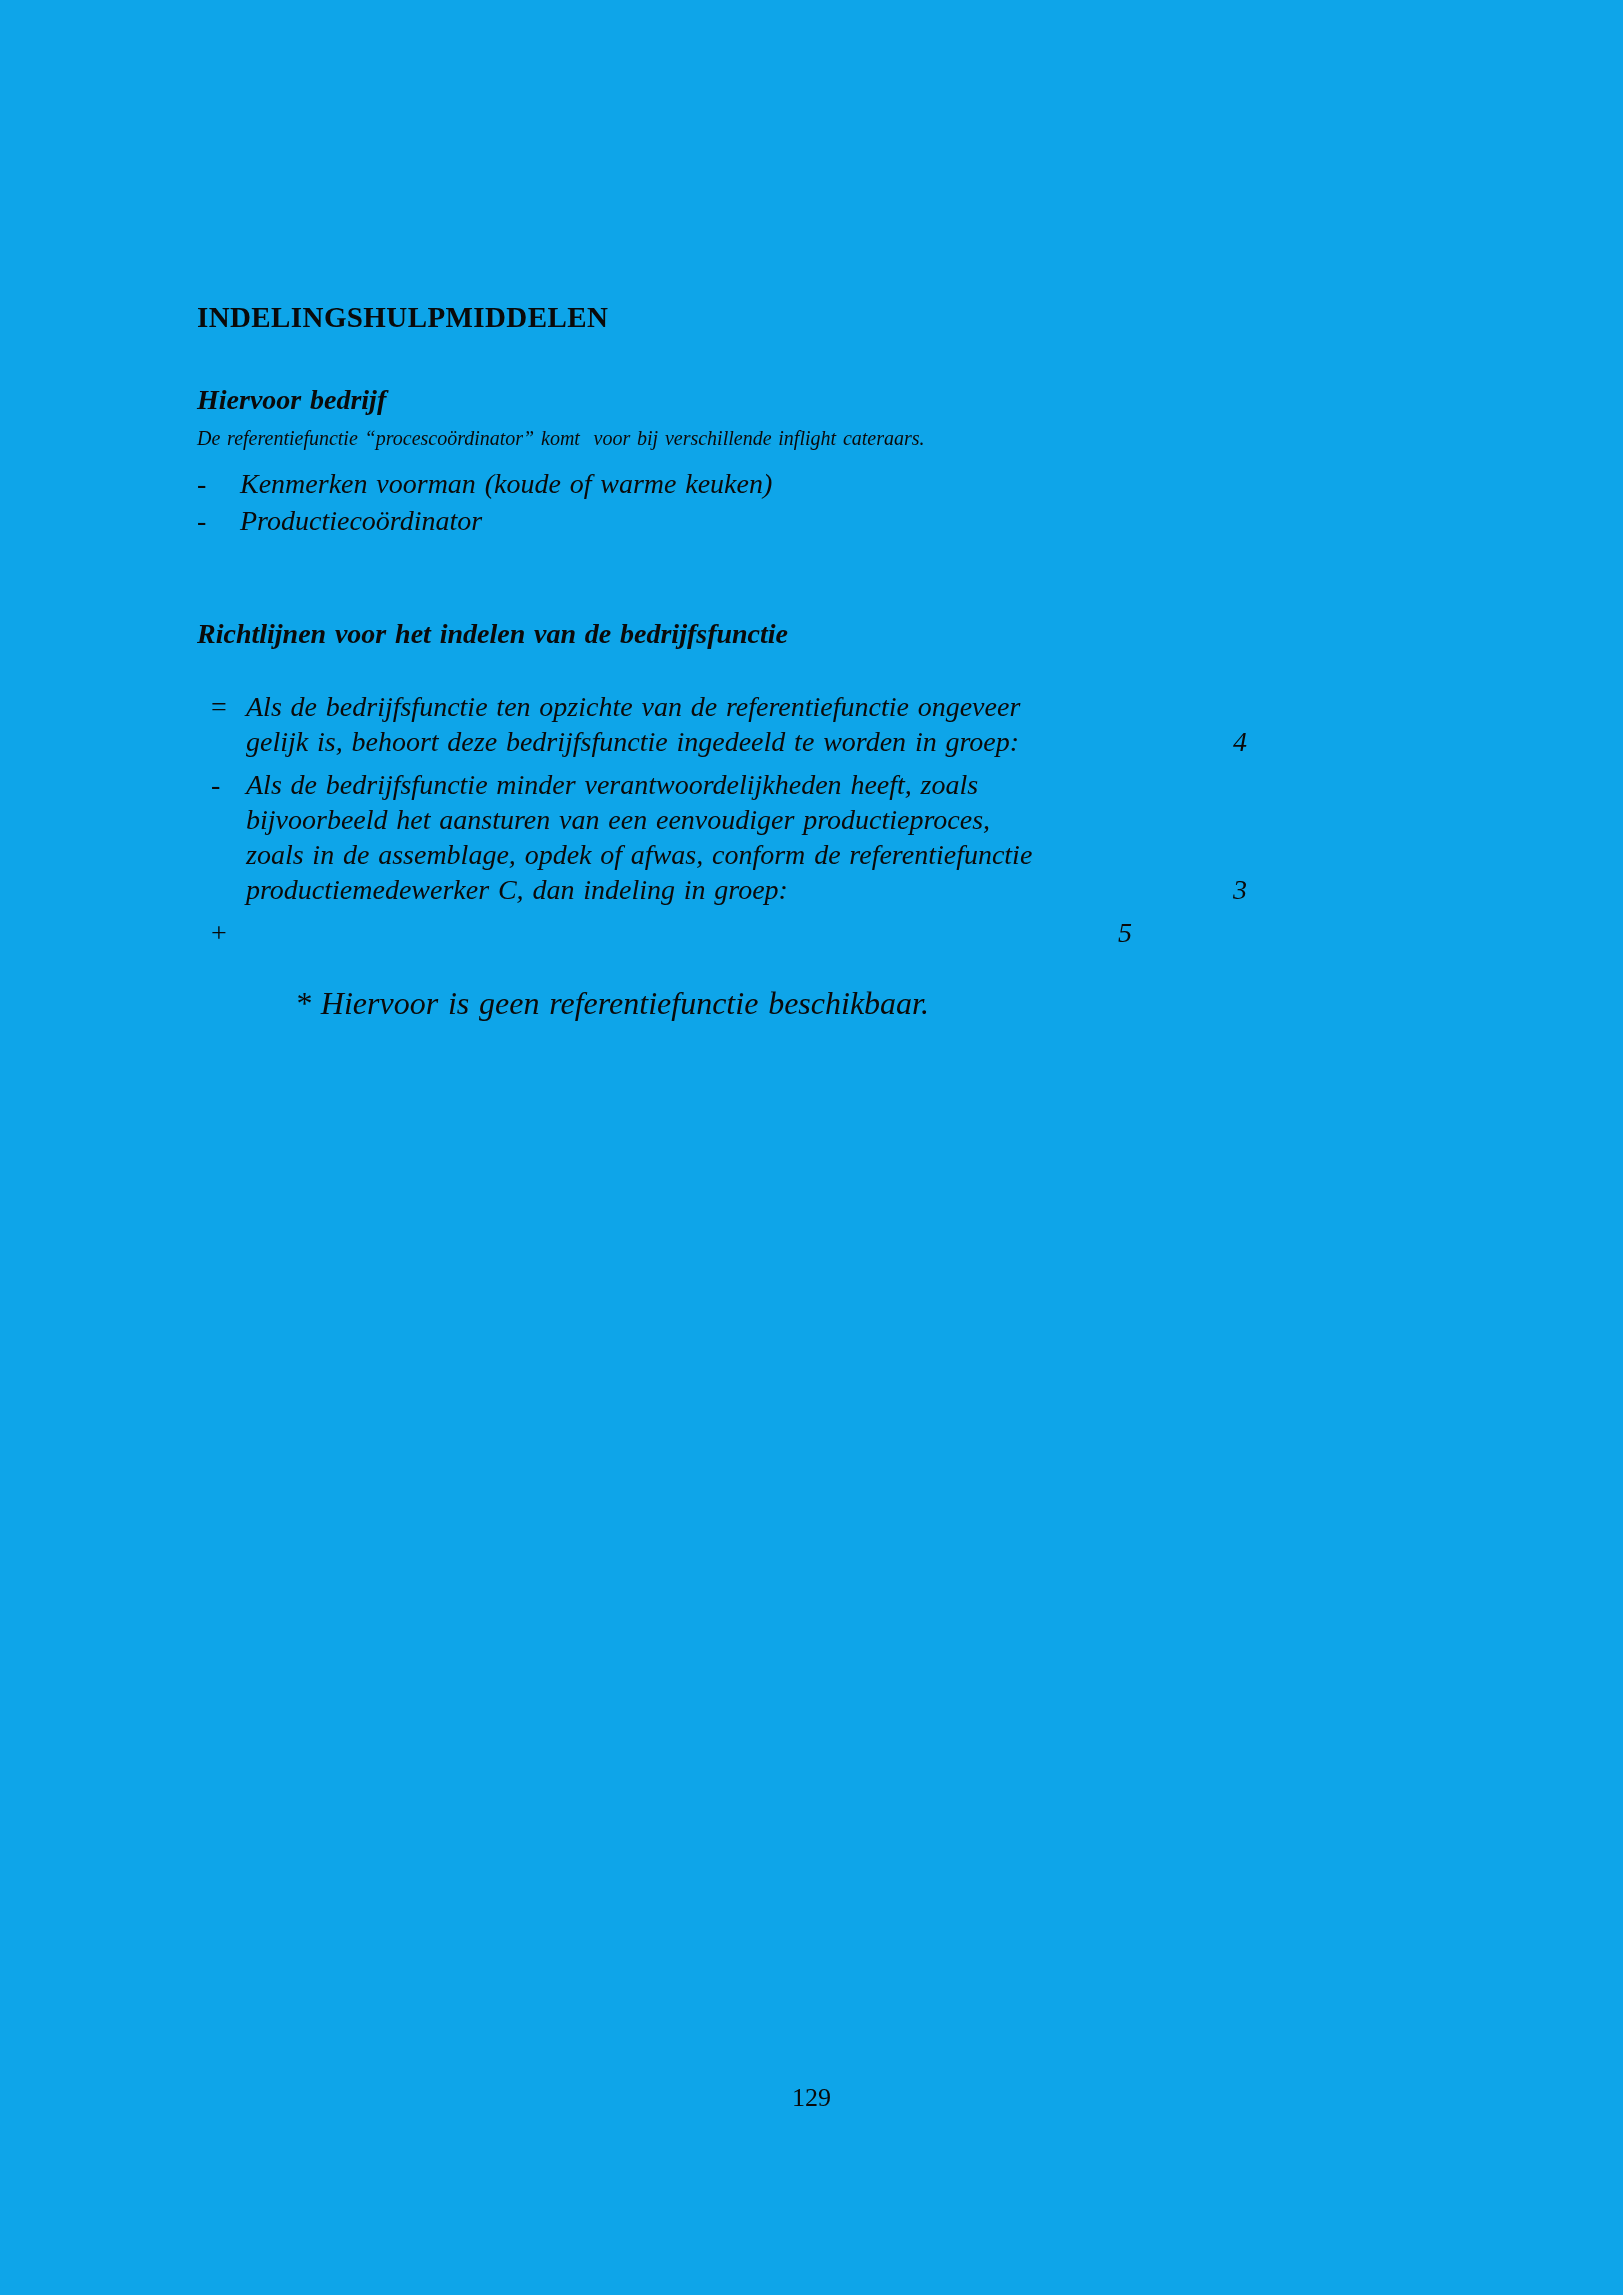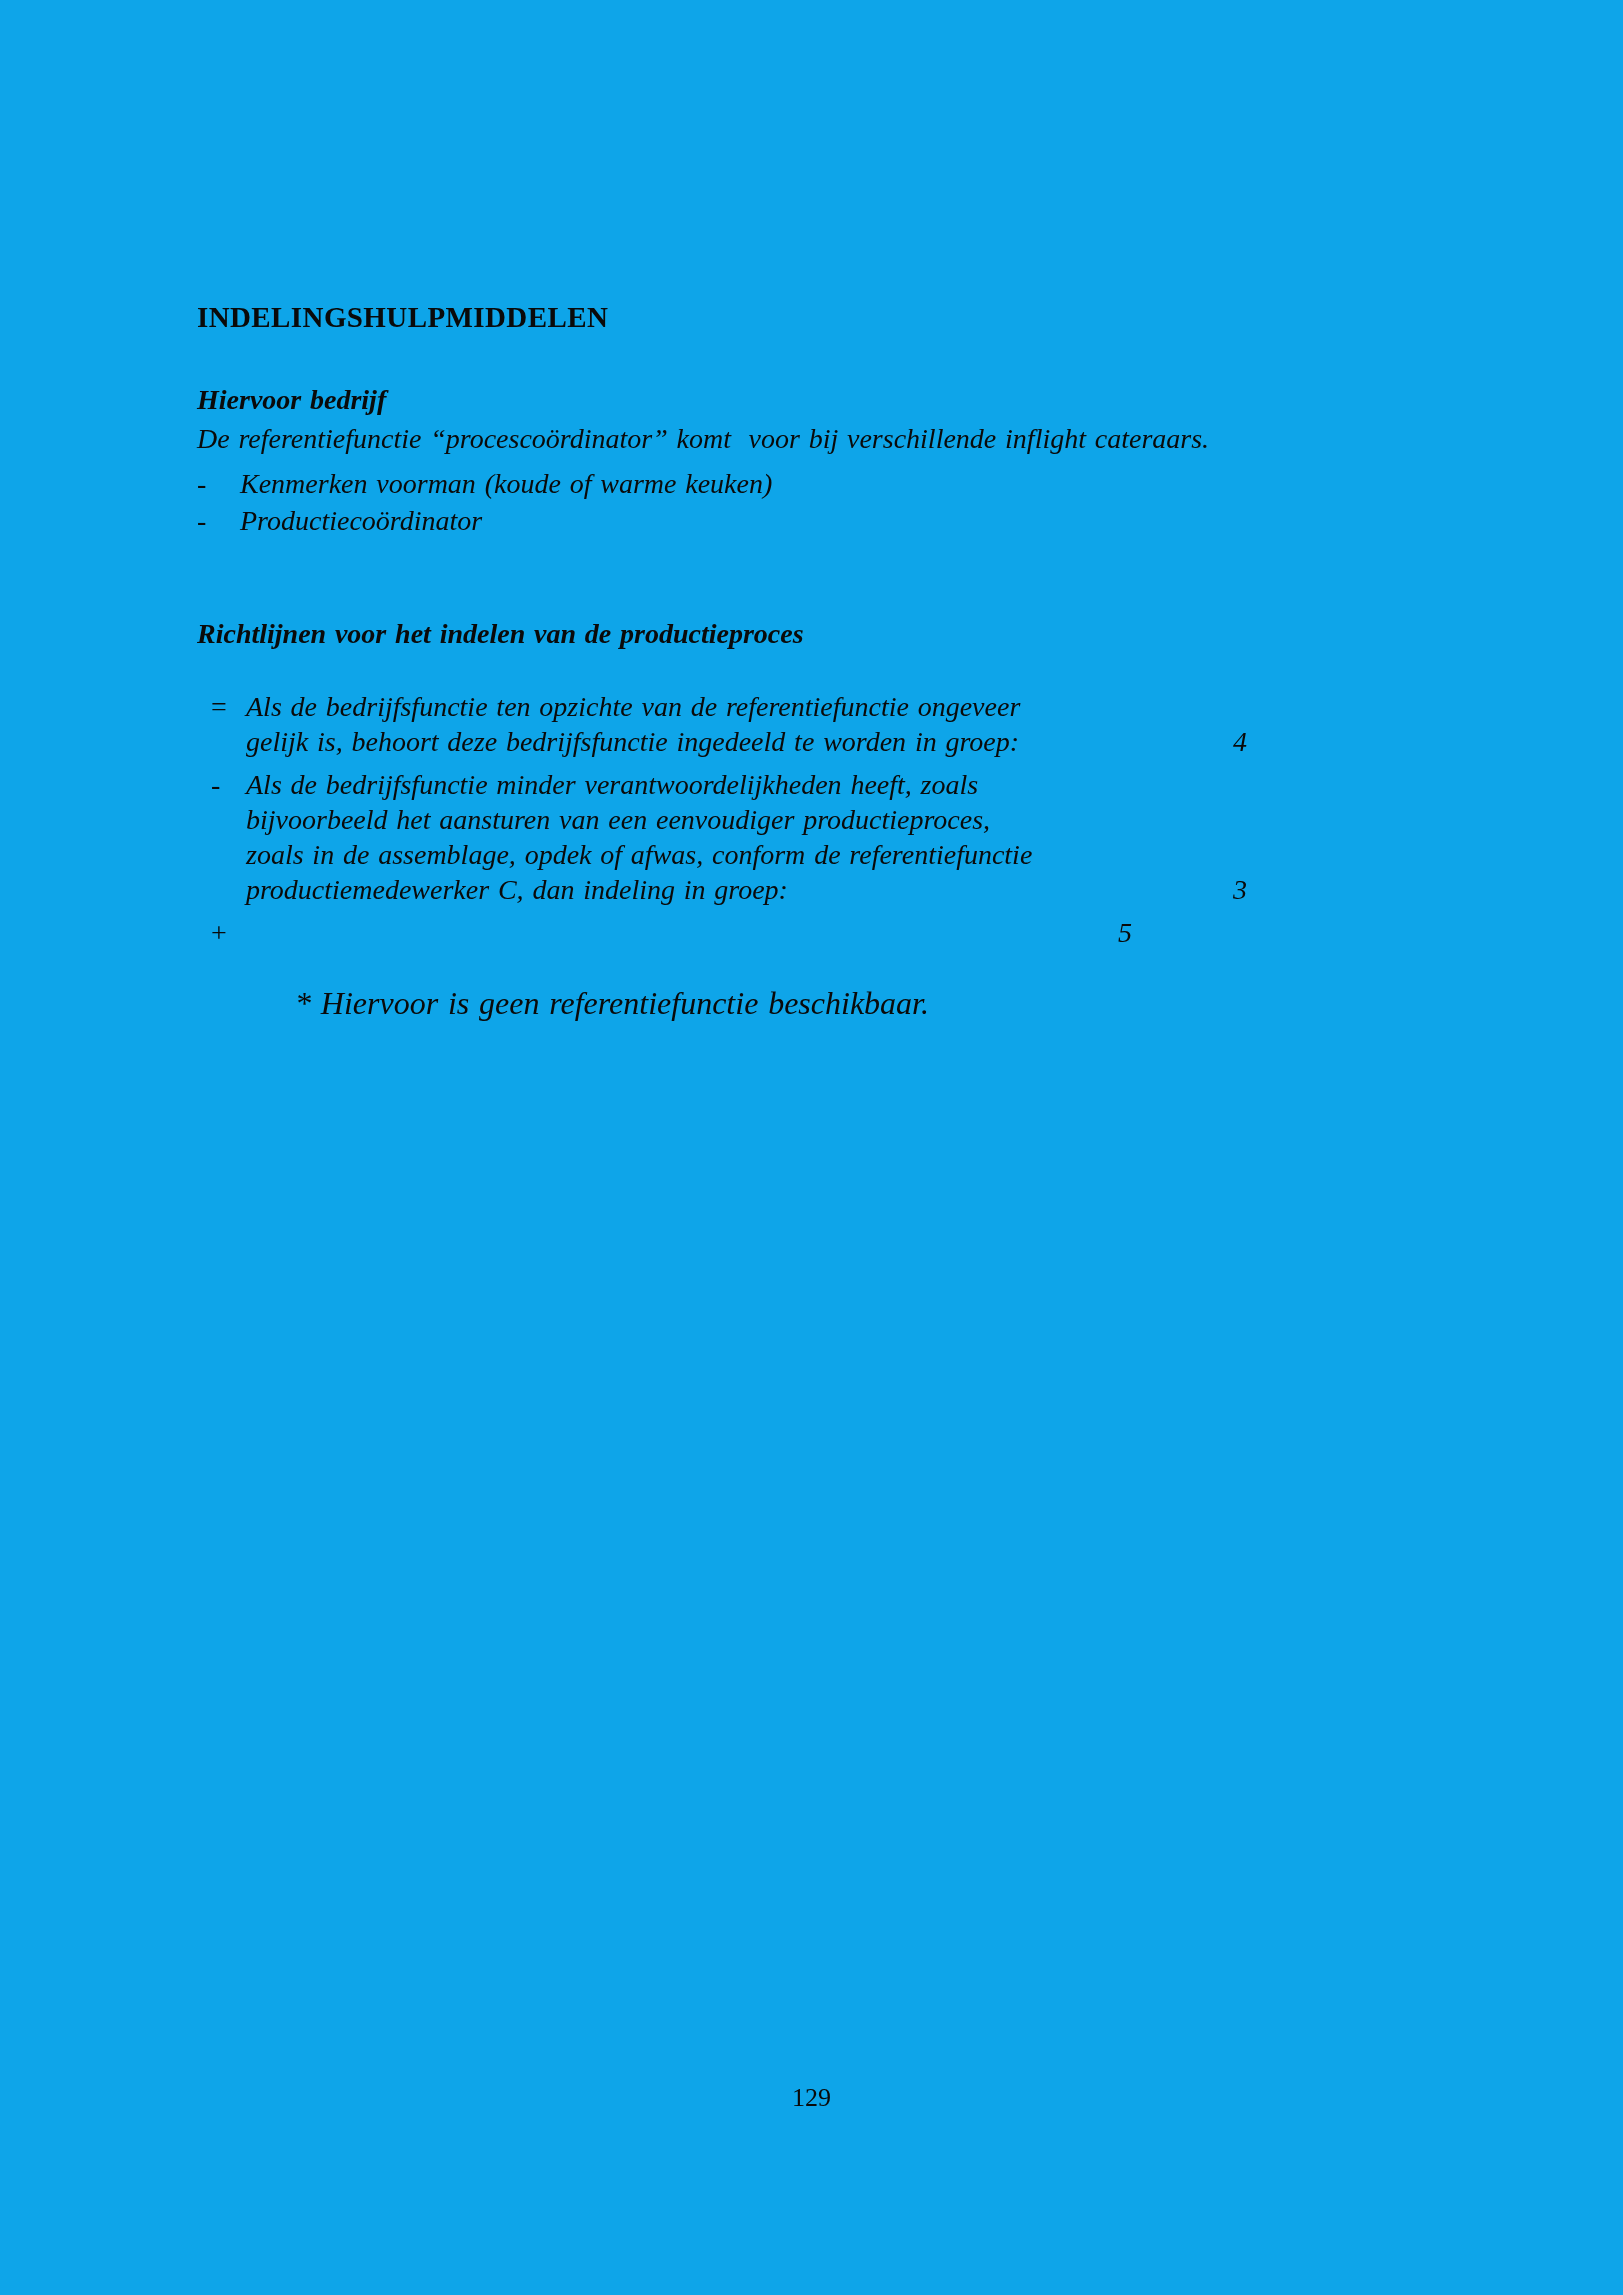--- a/index.html
+++ b/index.html
@@ -34,21 +34,21 @@
   .sec-heading {
     font-size: 28px;
     line-height: 37px;
     font-weight: bold;
     font-style: italic;
     margin: 0;
     white-space: pre;
     word-spacing: 1.8px;
   }
   .para {
-    font-size: 28px;
+    font-size: 20px;
     line-height: 37px;
     font-style: italic;
     margin: 0;
     white-space: pre;
     word-spacing: 1.8px;
   }
   .kenmerken-heading { margin-bottom: 1.8px; }
   .para-1 { margin-bottom: 8px; }
   .para-2 { margin-bottom: 2.7px; }
   .bullet {
@@ -123,21 +123,21 @@
         <span class="marker">-</span>
         <span class="bullet-text">Kenmerken voorman (koude of warme keuken)</span>
       </div>
       <div class="bullet">
         <span class="marker">-</span>
         <span class="bullet-text">Productiecoördinator</span>
       </div>
     </section>
 
     <section class="richtlijnen">
-      <h2 class="sec-heading richtlijnen-heading">Richtlijnen voor het indelen van de productieproces</h2>
+      <h2 class="sec-heading richtlijnen-heading">Richtlijnen voor het indelen van de bedrijfsfunctie</h2>
 
       <div class="rule-item">
         <span class="marker">=</span>
         <div class="rule-text">Als de bedrijfsfunctie ten opzichte van de referentiefunctie ongeveer
 gelijk is, behoort deze bedrijfsfunctie ingedeeld te worden in groep:</div>
         <div class="rule-group">4</div>
       </div>
 
       <div class="rule-item">
         <span class="marker">-</span>

